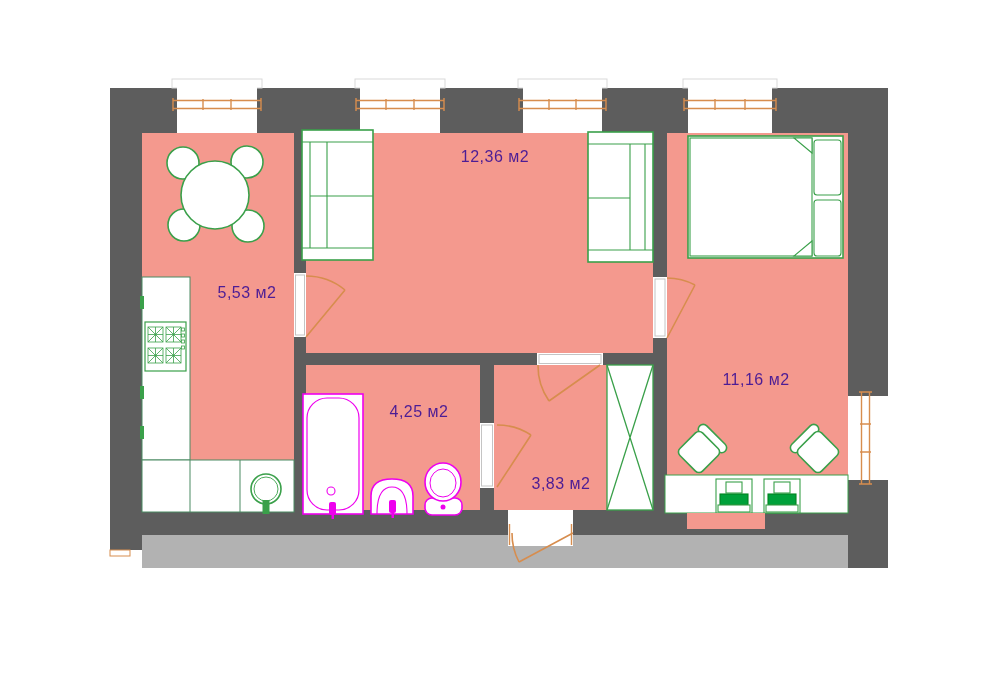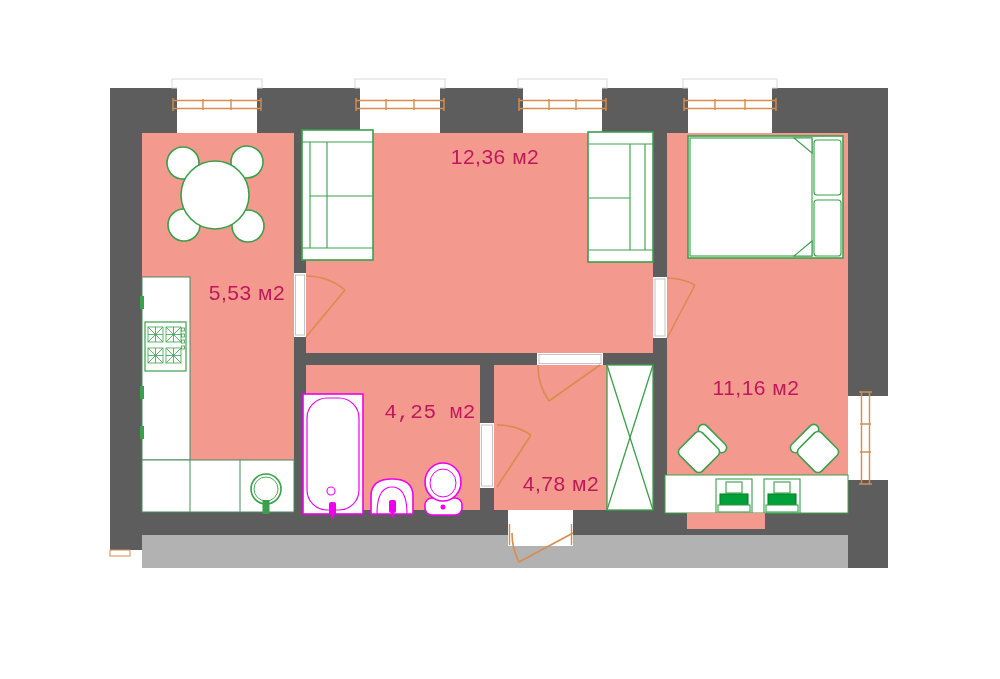--- a/index.html
+++ b/index.html
@@ -1,20 +1,20 @@
 <!DOCTYPE html>
 <html><head>
 <meta charset="utf-8">
 <style>
   html,body{margin:0;padding:0;background:#ffffff;}
   .stage{position:relative;width:1000px;height:679px;background:#ffffff;overflow:hidden;
          font-family:"Liberation Sans",sans-serif;}
   .stage svg{position:absolute;left:0;top:0;}
-  .room-label{position:absolute;transform:translate(-50%,-50%);font-size:21px;
-              color:#be185d;letter-spacing:.5px;white-space:nowrap;text-align:center;}
+  .room-label{position:absolute;transform:translate(-50%,-50%);font-size:16px;
+              color:#4c1d95;letter-spacing:.5px;white-space:nowrap;text-align:center;}
 </style>
 </head>
 <body>
 
 <div class="stage">
 <svg width="1000" height="679" viewBox="0 0 1000 679">
 
   <rect x="142" y="133" width="706" height="377" fill="#f4998e"></rect>
 
   <g fill="#5d5d5d">
@@ -220,16 +220,16 @@
           <path d="M497,425 A62,62 0 0 1 531,435 M497,487 L531,435"></path>
         </g>
     <g>
           <path d="M512,533 A61,61 0 0 0 519,562 M573,533 L519,562"></path>
         </g>
   </g>
 </svg>
 
   <div class="room-label" style="left:247px;top:293px;">5,53 м2</div>
   <div class="room-label" style="left:495px;top:157px;">12,36 м2</div>
-  <div class="room-label" style="left:430px;top:412px;font-family:Liberation Mono, monospace;">4,25 м2</div>
-  <div class="room-label" style="left:561px;top:484px;">4,78 м2</div>
-  <div class="room-label" style="left:756px;top:388px;">11,16 м2</div>
+  <div class="room-label" style="left:419px;top:412px;">4,25 м2</div>
+  <div class="room-label" style="left:561px;top:484px;">3,83 м2</div>
+  <div class="room-label" style="left:756px;top:380px;">11,16 м2</div>
 </div>
 
 </body></html>

